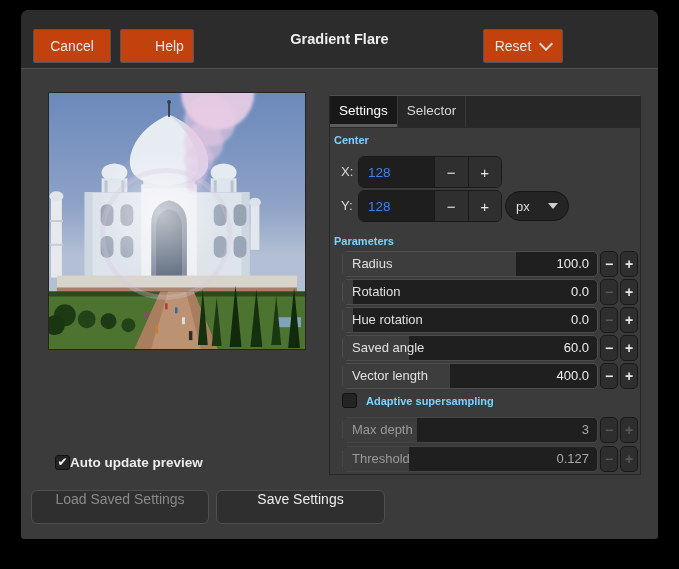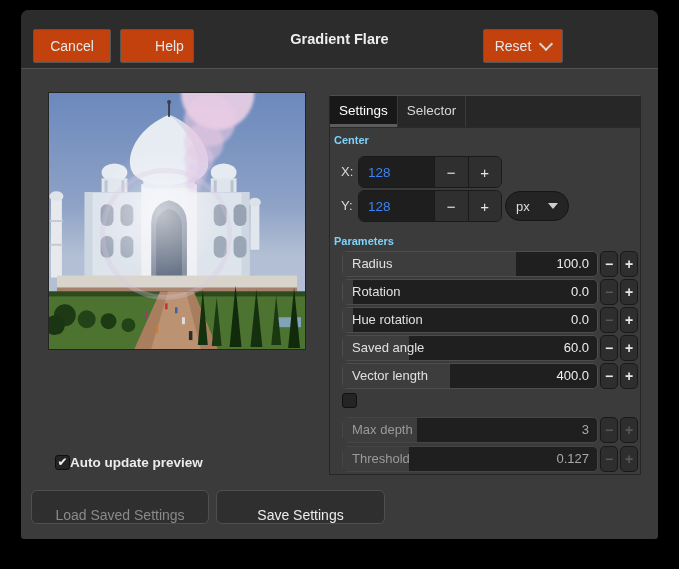--- a/index.html
+++ b/index.html
@@ -23,21 +23,21 @@
   
   .preview{position:absolute;left:27px;top:82px;width:258px;height:258px;
            border:1px solid #242424;box-sizing:border-box;background:#6b89bc;}
   .auto-row{position:absolute;left:34px;top:443px;height:18px;display:flex;align-items:center;}
   .checkbox{width:15px;height:15px;background:#242424;border:1px solid #101010;border-radius:3px;
             display:flex;align-items:center;justify-content:center;font-size:12px;color:#f2f2f2;box-sizing:border-box;}
   .auto-row .lbl{font-weight:bold;font-size:13.5px;color:#ececec;}
   
   .fbtn{position:absolute;top:480px;height:34px;box-sizing:border-box;background:#2f2f2f;
         border:1px solid #4f4f4f;border-radius:6px;color:#ececec;font-size:14px;
-        display:flex;align-items:flex-end;justify-content:center;}
+        display:flex;align-items:flex-start;justify-content:center;}
   .fbtn.disabled{color:#8a8a8a;}
   
   .panel{position:absolute;left:308px;top:85px;width:312px;height:380px;box-sizing:border-box;
          border:1px solid #272727;border-top:1px solid #4e4e4e;background:#3b3b3b;}
   .tabstrip{position:absolute;left:0;top:0;width:100%;height:31px;background:#272727;
             border-bottom:1px solid #2a2a2a;display:flex;}
   .tab{height:31px;line-height:29px;padding:0 9px;font-size:13.5px;color:#d6d6d6;
        border-right:1px solid #3a3a3a;box-sizing:border-box;position:relative;}
   .tab.active{background:#181818;color:#ffffff;}
   .tab.active .indicator{position:absolute;left:0;right:0;bottom:0;height:3px;background:#5c5c5c;}
@@ -317,20 +317,21 @@
         <div class="pm minus">
             <span>−</span>
           </div>
         <div class="pm plus">
             <span>+</span>
           </div>
       </div>
 
       <div style="position:absolute;left:12px;top:297px;display:flex;align-items:center;">
         <span class="checkbox"></span>
+        <span class="section" style="position:static;margin-left:9px;">Adaptive supersampling</span>
       </div>
 
       <div class="srow disabled" style="top:321px;">
         <div class="gslider">
           <div class="fill" style="width: 29%;"></div>
           <span class="sl-label">Max depth</span>
           <span class="sl-value">3</span>
         </div>
         <div class="pm minus disabled">
             <span>−</span>

